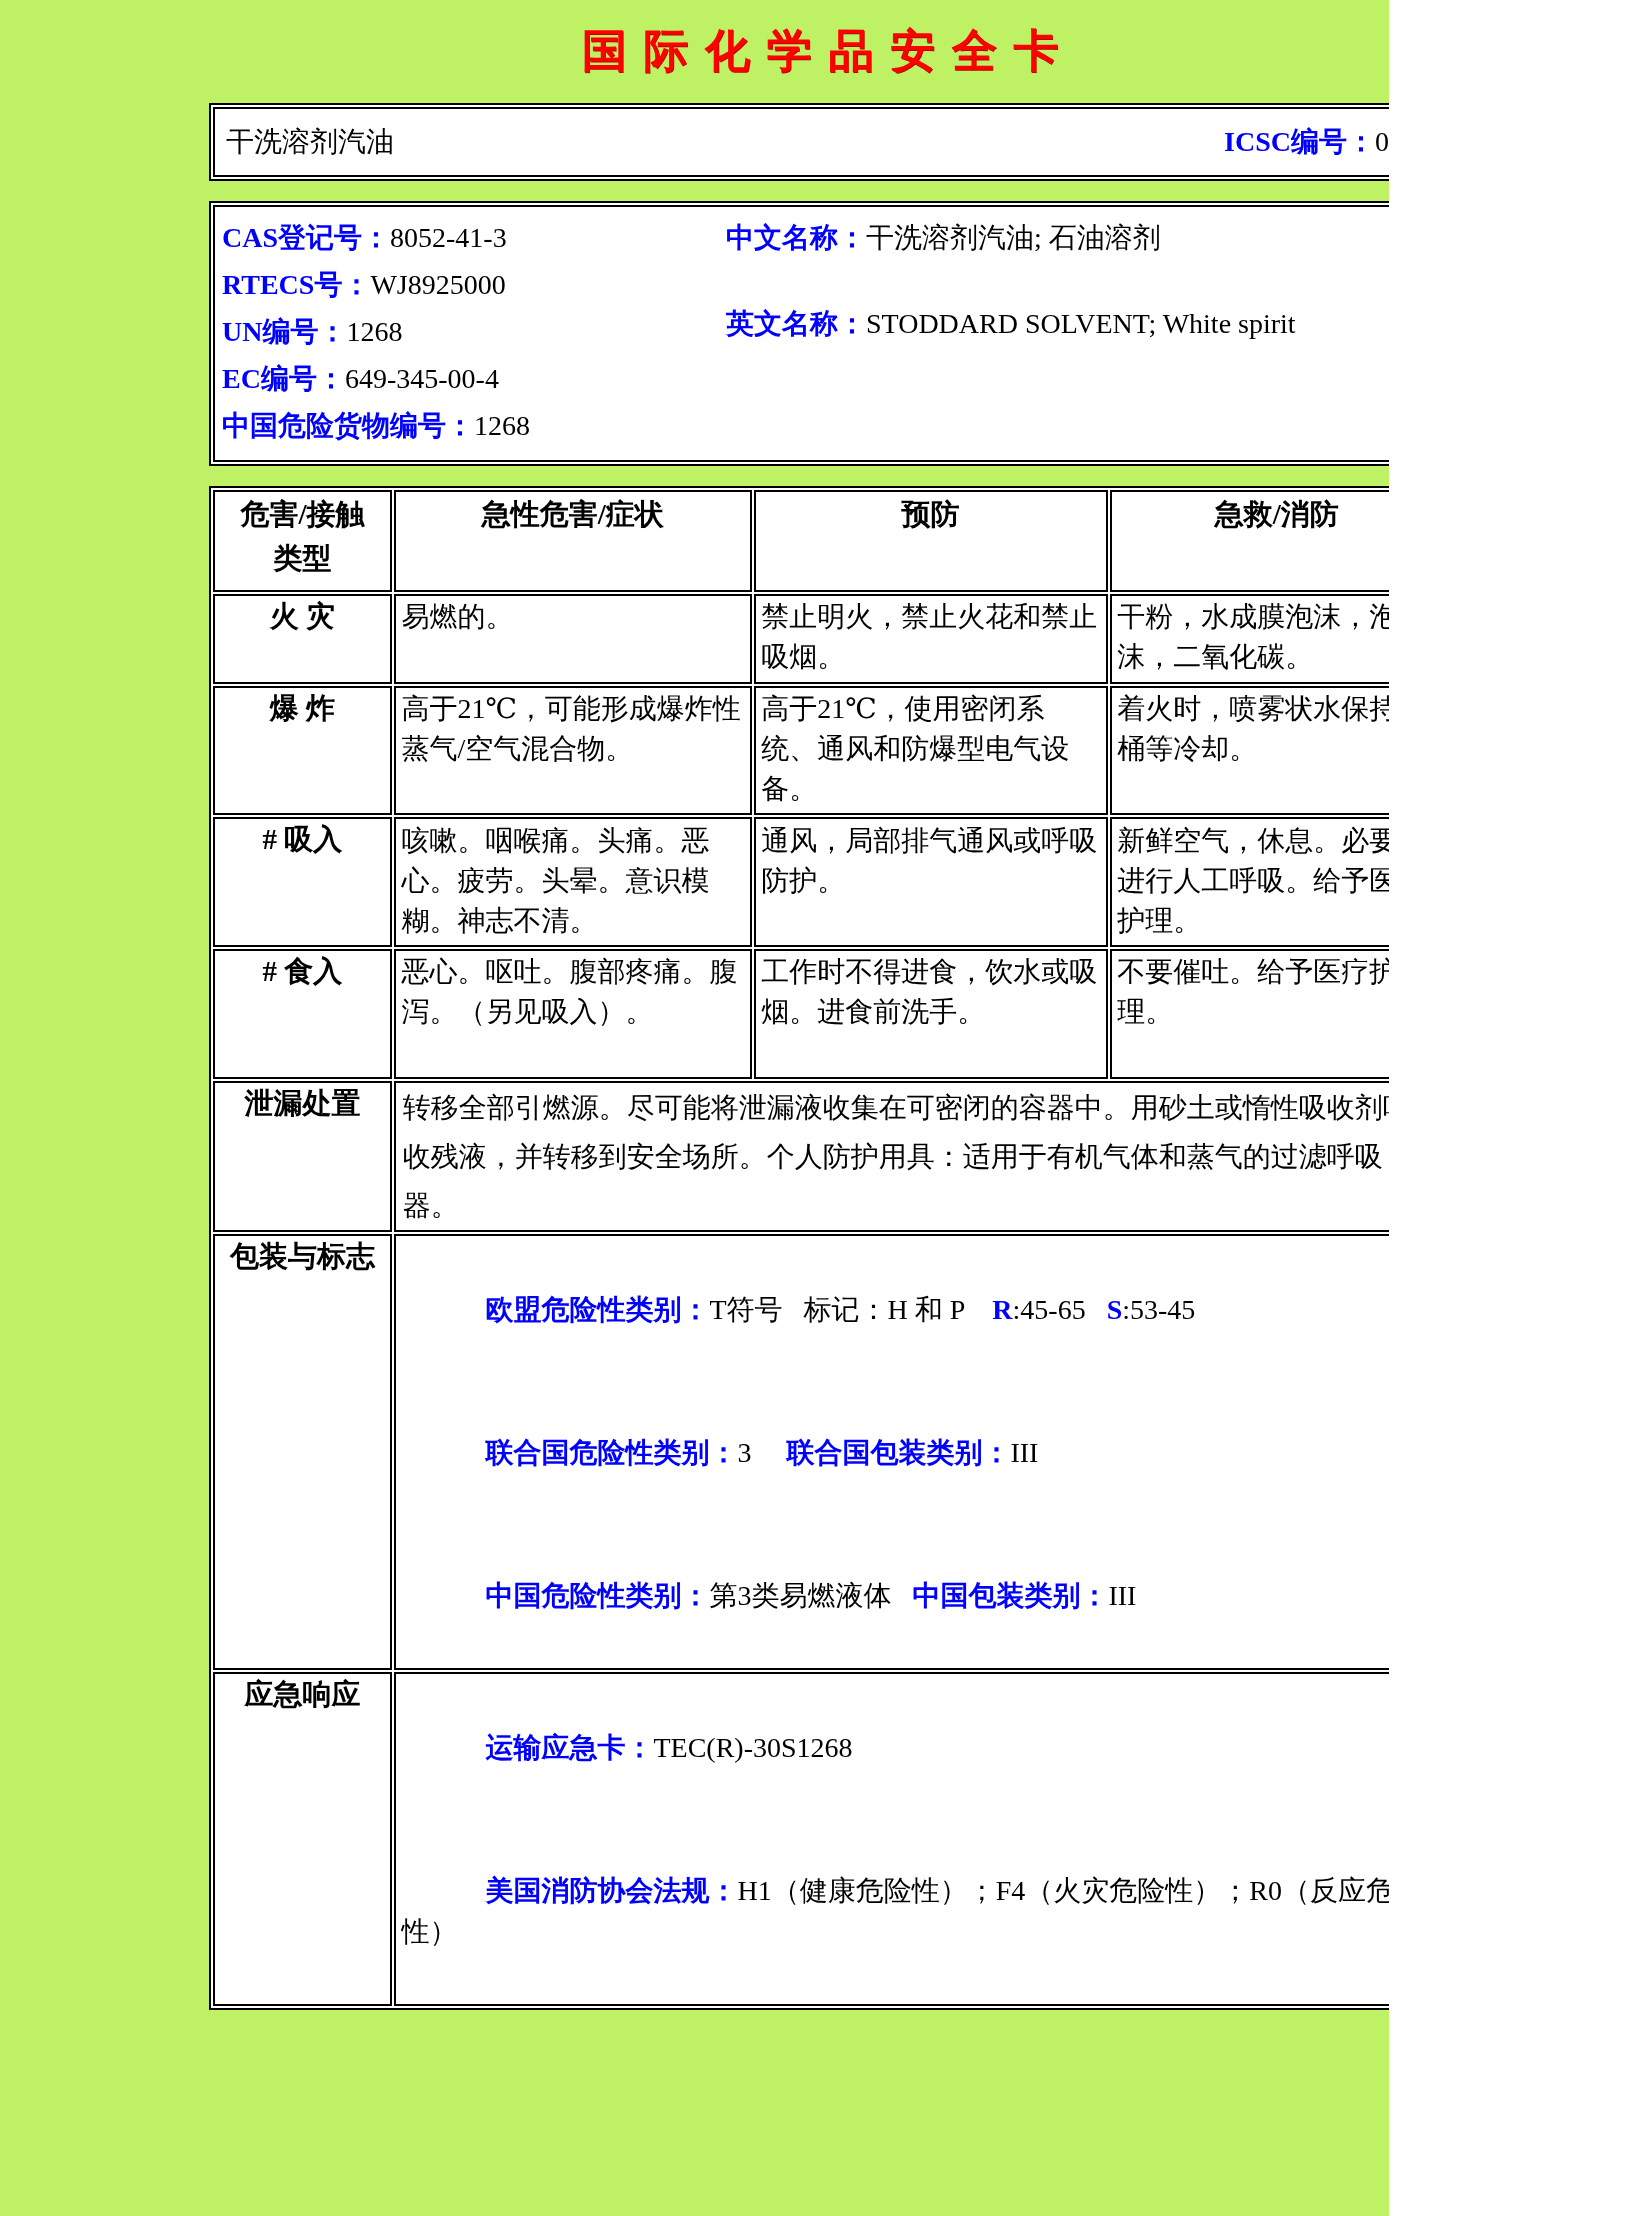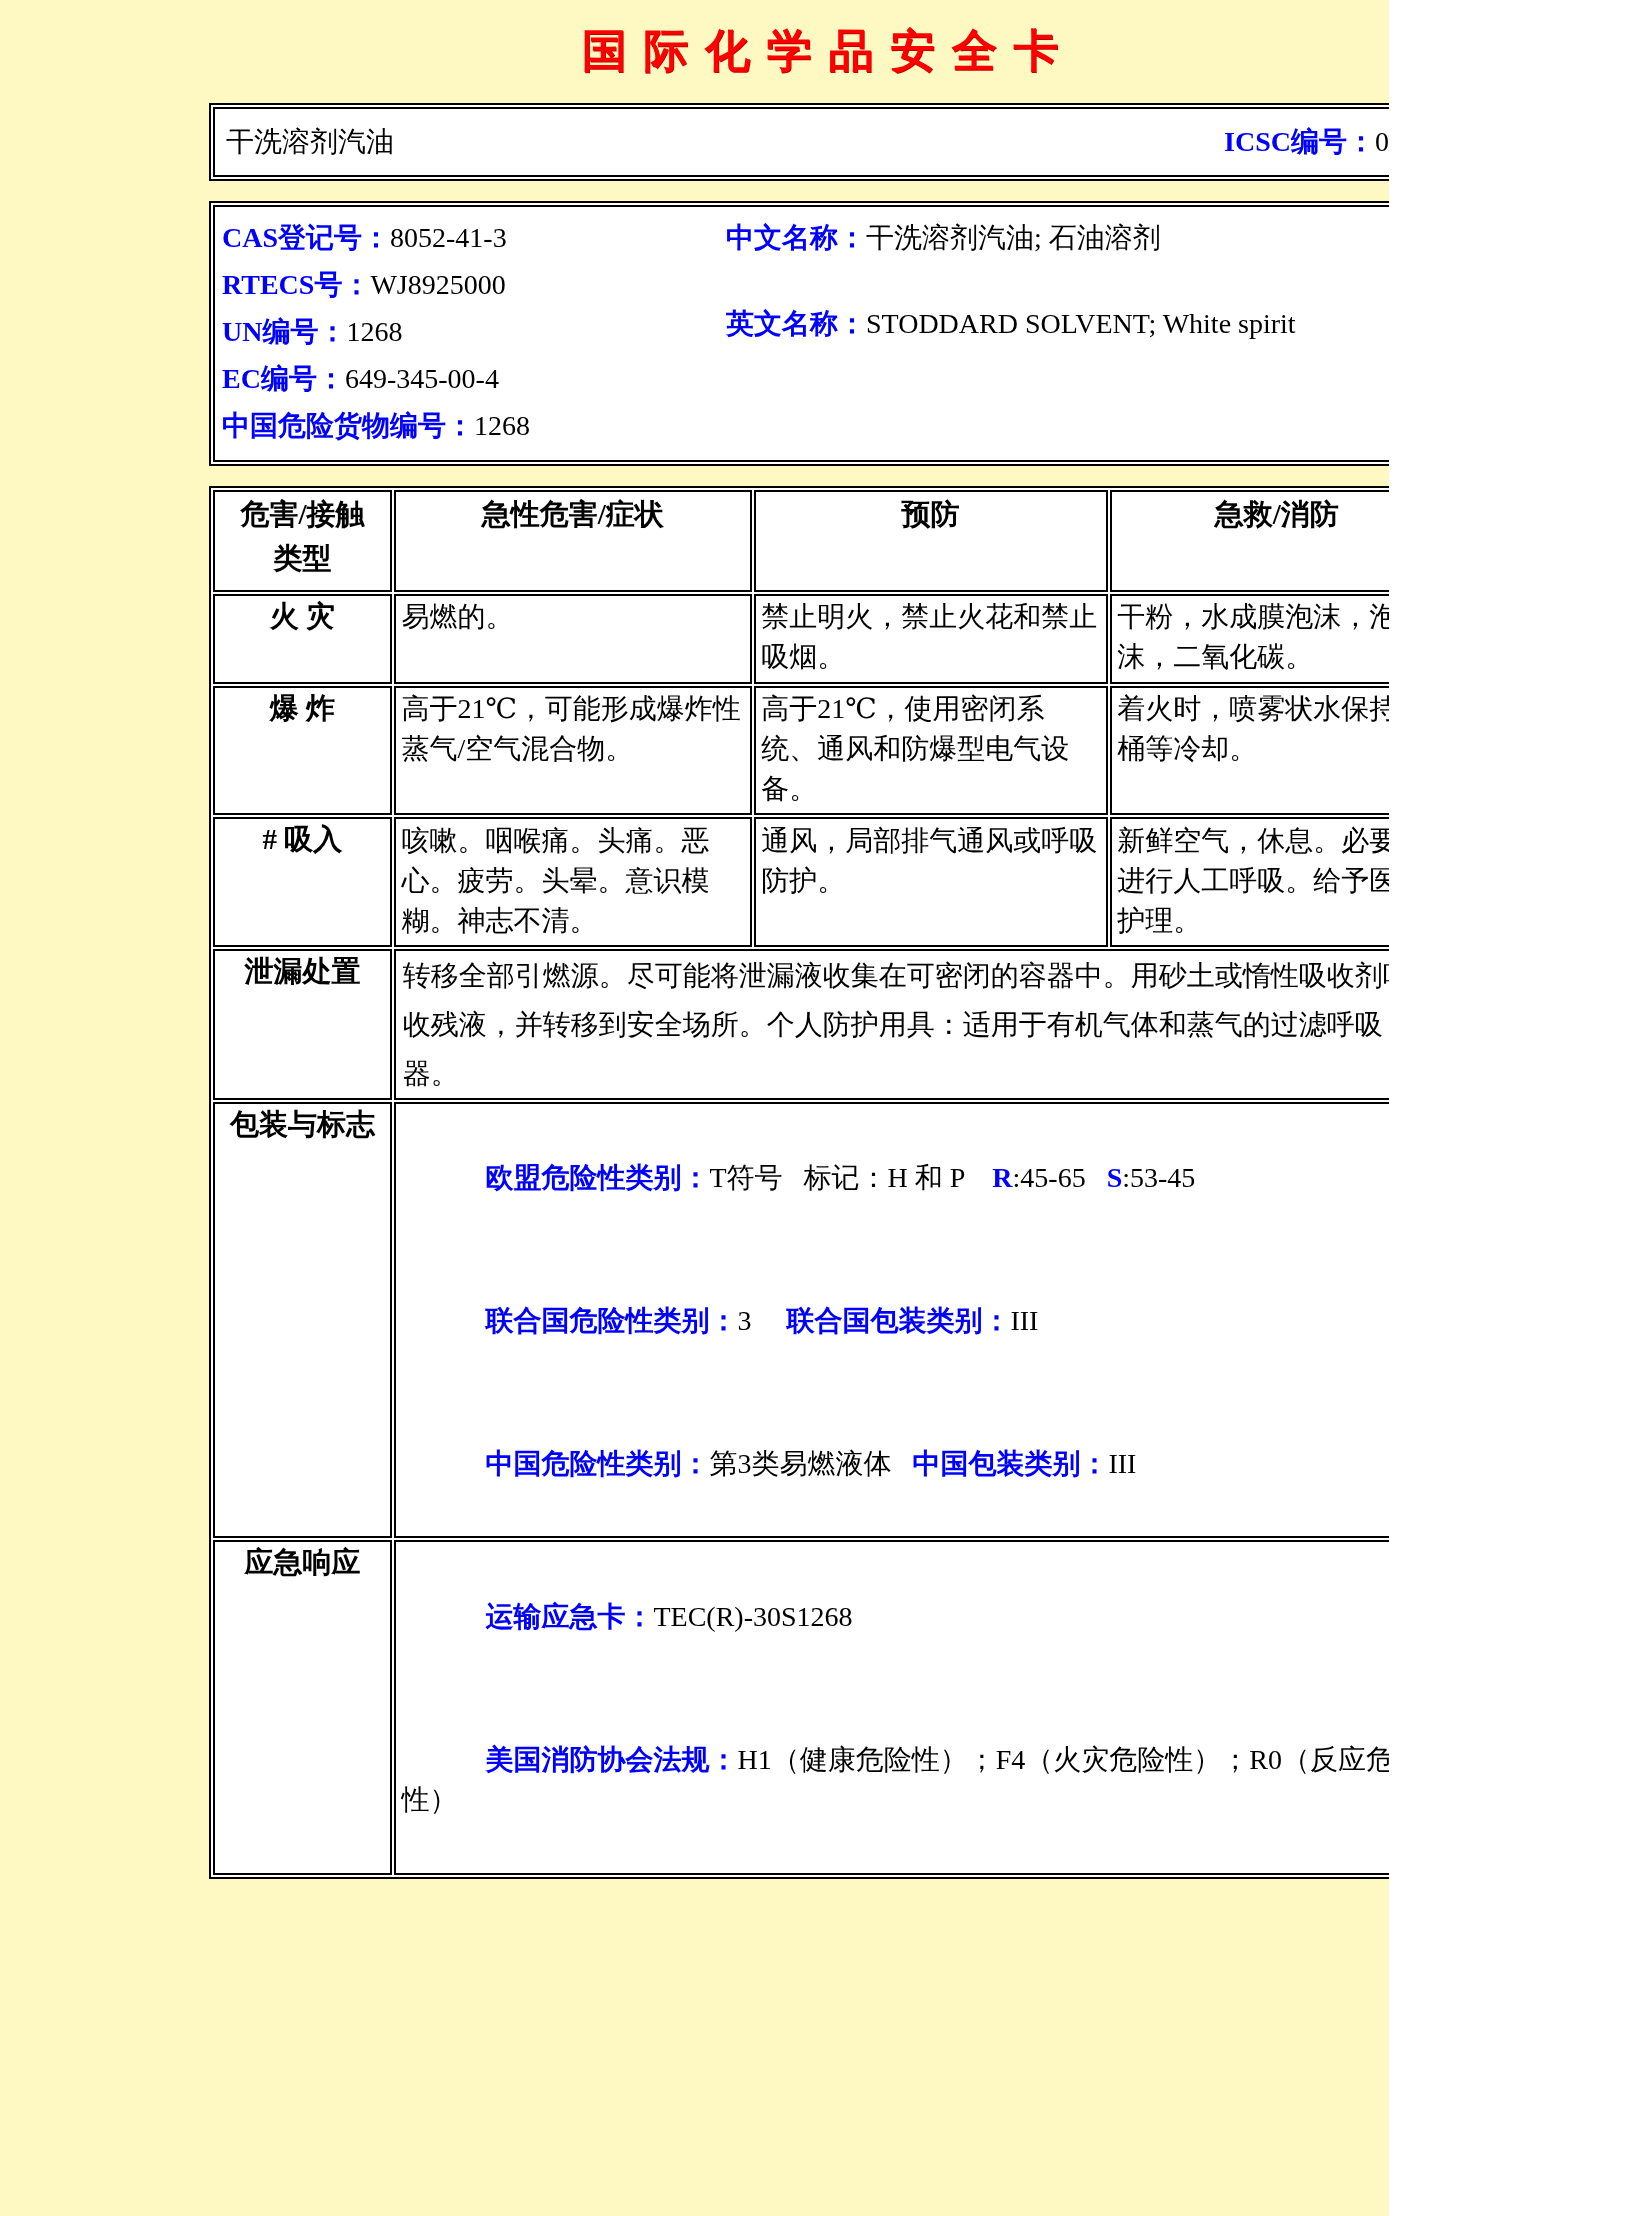--- a/index.html
+++ b/index.html
@@ -5,21 +5,21 @@
   html, body {
     margin: 0;
     padding: 0;
     background: #ffffff;
     font-family: "Liberation Serif", "DejaVu Serif", serif;
   }
   .page {
     position: relative;
     width: 1389px;
     height: 2216px;
-    background: #fef9c3;
+    background: #bef264;
     overflow: hidden;
   }
   .content {
     position: absolute;
     left: 209px;
     top: 0;
     width: 1239px;
   }
   .doc-title {
     margin: 21px 0 22px 0;
@@ -202,20 +202,26 @@
 
       <tr class="rh-inh">
         <td class="type-cell"># 吸入</td>
         <td class="body-cell">咳嗽。咽喉痛。头痛。恶心。疲劳。头晕。意识模糊。神志不清。</td>
         <td class="body-cell">通风，局部排气通风或呼吸防护。</td>
         <td class="body-cell">新鲜空气，休息。必要时进行人工呼吸。给予医疗护理。</td>
       </tr>
 
 
 
+      <tr class="rh-ing">
+        <td class="type-cell"># 食入</td>
+        <td class="body-cell">恶心。呕吐。腹部疼痛。腹泻。（另见吸入）。</td>
+        <td class="body-cell">工作时不得进食，饮水或吸烟。进食前洗手。</td>
+        <td class="body-cell">不要催吐。给予医疗护理。</td>
+      </tr>
 
       <tr class="rh-spill">
         <td class="type-cell">泄漏处置</td>
         <td class="body-cell spill-cell" colspan="3">转移全部引燃源。尽可能将泄漏液收集在可密闭的容器中。用砂土或惰性吸收剂吸收残液，并转移到安全场所。个人防护用具：适用于有机气体和蒸气的过滤呼吸器。</td>
       </tr>
 
       <tr class="rh-pack">
         <td class="type-cell">包装与标志</td>
         <td class="body-cell" colspan="3">
           <div class="mixed-line">

